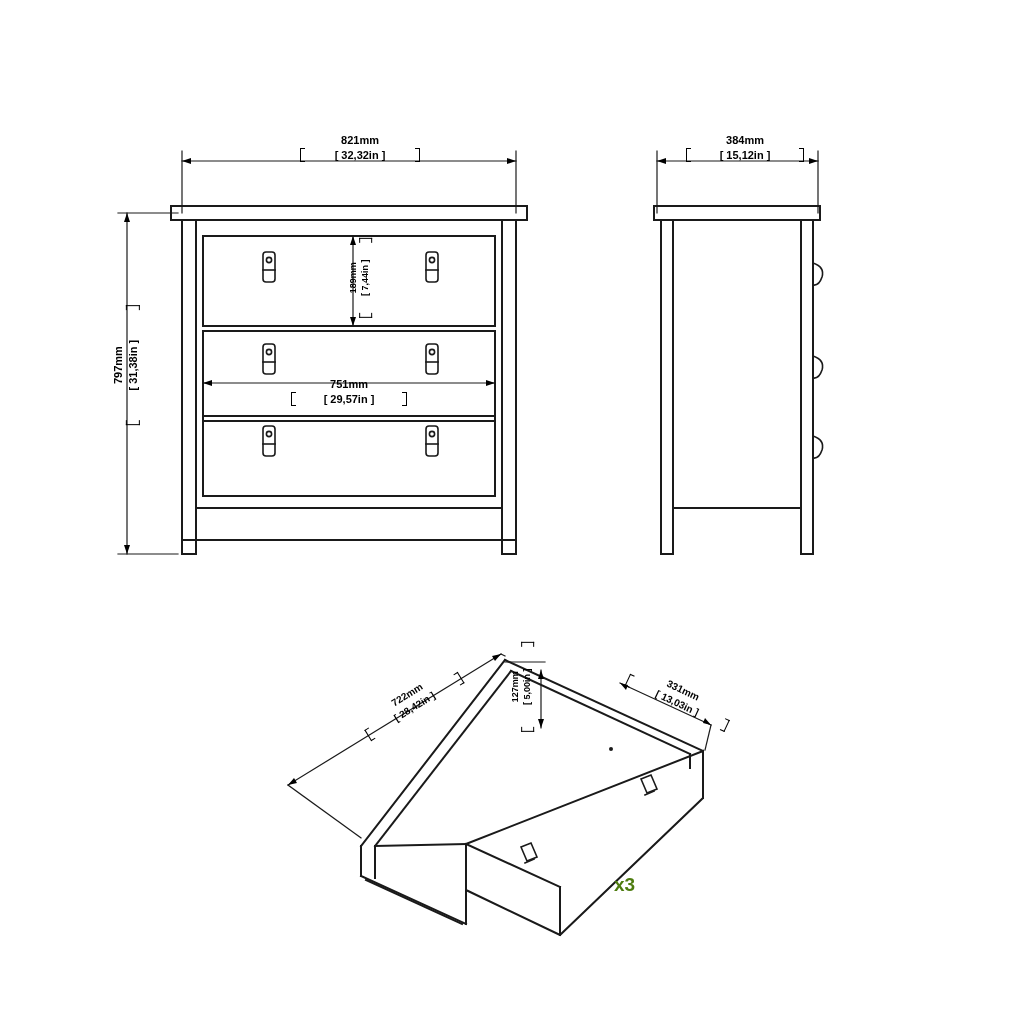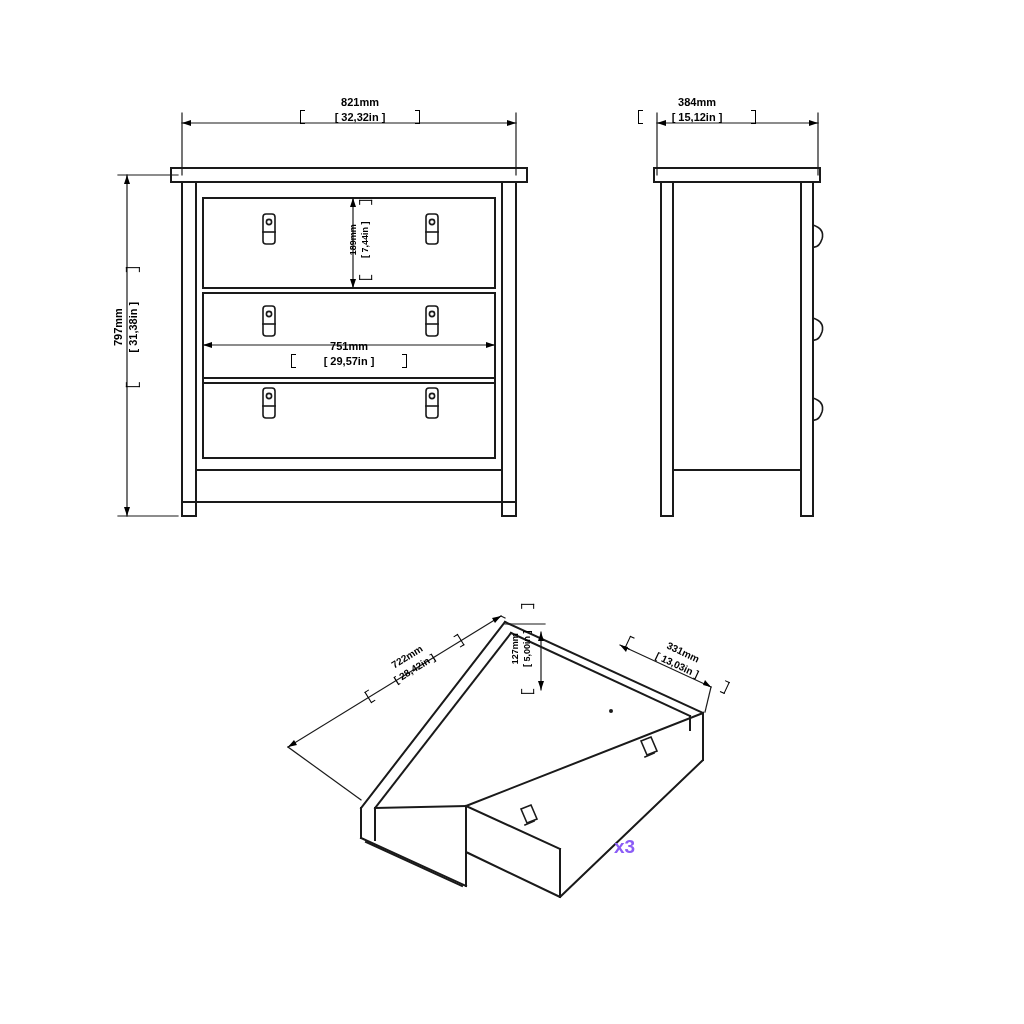--- a/index.html
+++ b/index.html
@@ -1,21 +1,21 @@
 <!DOCTYPE html>
 <html><head>
 <meta charset="utf-8">
 <style>
   html,body{margin:0;padding:0;}
   body{
     width:1024px;height:1024px;background:#ffffff;
     font-family:"Liberation Sans", sans-serif;
     color:#000;overflow:hidden;position:relative;
   }
-  .stage{position:absolute;inset:0;}
+  .stage{position:absolute;inset:0;margin-top:38px;}
   svg.diagram{position:absolute;left:0;top:0;width:1024px;height:1024px;}
   .dim-label{
     position:absolute;
     font-family:"Liberation Sans", sans-serif;
     font-weight:bold;
     font-size:11px;
     color:#000;
     white-space:nowrap;
     line-height:1.15;
     text-align:center;
@@ -32,21 +32,21 @@
     content:"";
     position:absolute;top:0;bottom:0;width:4px;
     border-top:1.3px solid #000;border-bottom:1.3px solid #000;
   }
   .dim-label .inbox::before{left:0;border-left:1.3px solid #000;}
   .dim-label .inbox::after{right:0;border-right:1.3px solid #000;}
   .rot{transform-origin:center center;}
   .qty{
     position:absolute;
     font-family:"Liberation Sans", sans-serif;
-    font-weight:bold;font-size:19px;color:#8b5cf6;
+    font-weight:bold;font-size:19px;color:#4d7c0f;
   }
 </style>
 </head>
 <body>
 
 <div class="stage">
 
   <svg class="diagram" viewBox="0 0 1024 1024">
     <g fill="none" stroke="#1a1a1a" stroke-width="2" stroke-linecap="square">
 
@@ -220,21 +220,21 @@
   <div class="dim-label rot" style="left:320px;top:228px;width:80px;font-size:9px;transform:rotate(-90deg);">
     <span class="mm">189mm</span>
     <span class="inbox">[ 7,44in ]</span>
   </div>
 
   <div class="dim-label" style="left:291px;top:340px;width:116px;">
     <span class="mm">751mm</span>
     <span class="inbox">[ 29,57in ]</span>
   </div>
 
-  <div class="dim-label" style="left:638px;top:96px;width:118px;">
+  <div class="dim-label" style="left:686px;top:96px;width:118px;">
     <span class="mm">384mm</span>
     <span class="inbox">[ 15,12in ]</span>
   </div>
 
   <div class="dim-label rot" style="left:356px;top:650px;width:110px;font-size:10px;transform:rotate(-32deg);">
     <span class="mm">722mm</span>
     <span class="inbox">[ 28,42in ]</span>
   </div>
 
   <div class="dim-label rot" style="left:477px;top:637px;width:90px;font-size:9px;transform:rotate(-90deg);">

